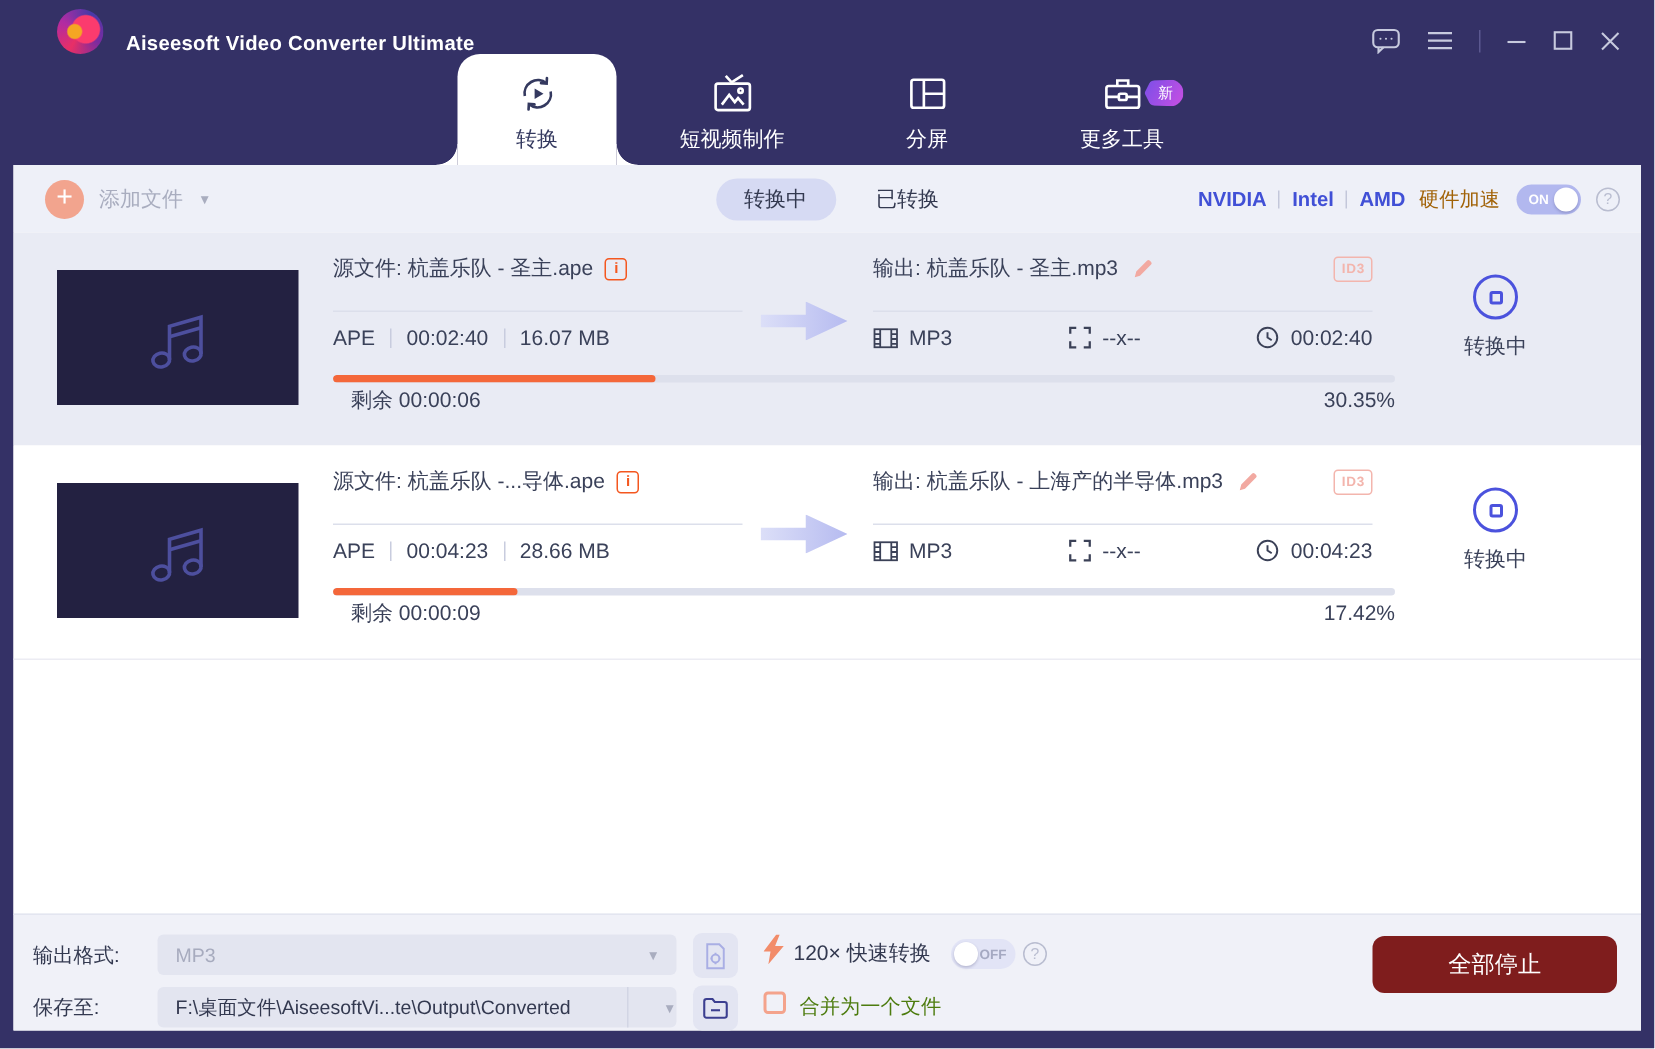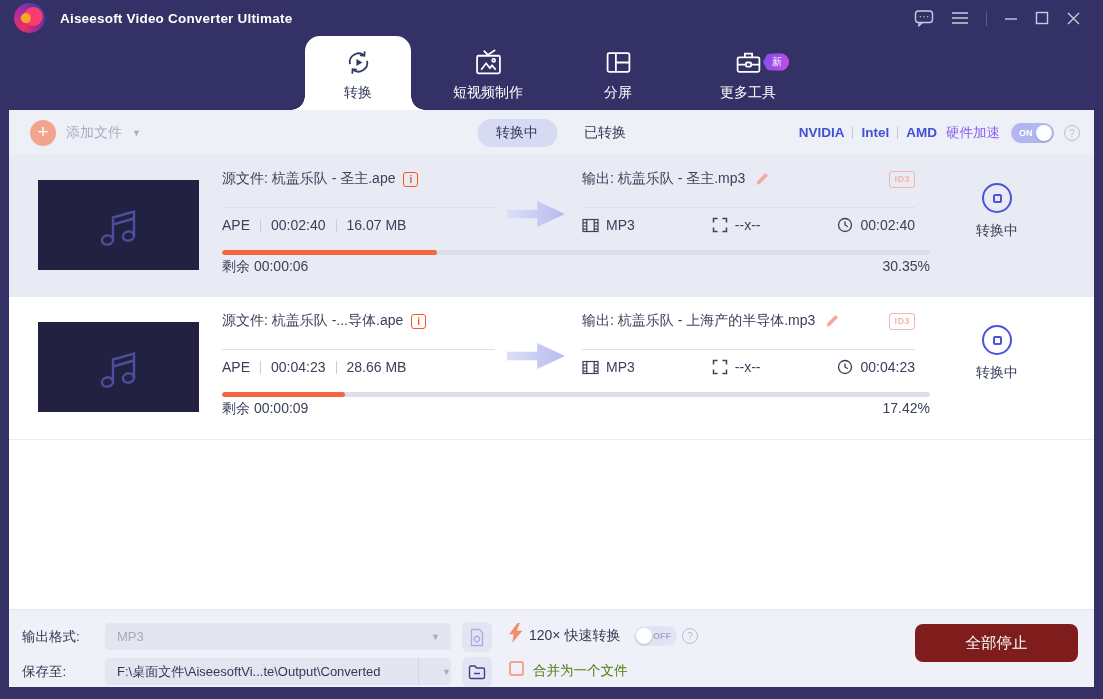--- a/index.html
+++ b/index.html
@@ -1,21 +1,21 @@
 <!DOCTYPE html>
 <html><head>
 <meta charset="utf-8">
 <style>
   * { margin:0; padding:0; box-sizing:border-box; }
   html,body { width:1103px; height:699px; overflow:hidden; }
   body { font-family:"Liberation Sans","DejaVu Sans",sans-serif; }
   .window { position:relative; width:1103px; height:699px; background:#343166; overflow:hidden; }
 
   
-  .titlebar { height:36px; display:flex; align-items:center; padding:0 22px 0 14px; }
+  .titlebar { height:36px; display:flex; align-items:flex-end; padding:0 22px 0 14px;margin-left:24px; }
   .logo { width:31px; height:30px; border-radius:50%; flex:0 0 31px;
     background:
       radial-gradient(circle at 38% 50%, #f5a623 0 4.5px, rgba(0,0,0,0) 5.5px),
       radial-gradient(circle at 62% 45%, #fb3b6e 0 9px, rgba(0,0,0,0) 10px),
       conic-gradient(from 210deg at 50% 50%, #e82f66, #b02ba3, #463aa8, #7a2ba0, #e82f66); }
   .app-title { color:#ffffff; font-size:13.5px; font-weight:700; margin-left:15px; letter-spacing:.2px; }
   .win-controls { margin-left:auto; display:flex; align-items:center; gap:17px; color:#c7cade; }
   .wc-btn { display:flex; align-items:center; justify-content:center; cursor:pointer; }
   .tb-sep { width:1px; height:15px; background:#5b5890; }
 
@@ -40,21 +40,21 @@
   .add-files { display:flex; align-items:center; gap:10px; cursor:pointer; }
   .plus-circle { width:26px; height:26px; border-radius:50%; background:#f2a48e; color:#fff; font-size:19px; line-height:24px; text-align:center; }
   .add-label { color:#a9adbf; font-size:14px; }
   .caret { font-size:9px; color:#a9adbf; }
   .view-switch { position:absolute; left:50%; top:50%; transform:translate(-50%,-50%); display:flex; align-items:center; gap:27px; }
   .view-pill { background:#d6daf3; border-radius:15px; padding:5px 19px; font-size:14px; color:#333950; cursor:pointer; }
   .view-flat { font-size:14px; color:#333950; cursor:pointer; }
   .hw-zone { margin-left:auto; display:flex; align-items:center; }
   .gpu { font-weight:700; color:#4150d6; font-size:13.5px; }
   .gpu-sep { width:1px; height:12px; background:#c3c7da; margin:0 8px; }
-  .hw-label { color:#8b5cf6; font-size:13.5px; margin-left:9px; }
+  .hw-label { color:#a16207; font-size:13.5px; margin-left:9px; }
   .toggle { position:relative; width:43px; height:20px; border-radius:10px; cursor:pointer; }
   .toggle .knob { position:absolute; top:2px; width:16px; height:16px; border-radius:50%; background:#fff; box-shadow:0 1px 2px rgba(40,40,90,.25); }
   .toggle .t-label { position:absolute; top:50%; transform:translateY(-50%); font-size:9px; font-weight:700;text-align:center; }
   .toggle.on { background:#b2b8ef; margin-left:11px; }
   .toggle.on .knob { right:2px; }
   .toggle.on .t-label { left:8px; color:#fff; }
   .toggle.off { background:#e2e4f6; }
   .toggle.off .knob { left:2px; }
   .toggle.off .t-label { right:6px; color:#a5a9c2; }
   .help-circle { width:16px; height:16px; border-radius:50%; border:1.3px solid #b9bdd0; color:#b9bdd0; font-size:10.5px; display:flex; align-items:center; justify-content:center; margin-left:10px; cursor:pointer; }
@@ -73,21 +73,21 @@
   .h-divider { position:absolute; top:52px; left:0; width:100%; height:1px; background:#dcdfeb; }
   .meta { position:absolute; top:62px; left:0; right:0; font-size:14px; color:#3a4159; display:flex; align-items:center; white-space:nowrap; }
   .meta-sep { width:1px; height:13px; background:#c8ccde; margin:0 10px; }
   .out-meta { justify-content:space-between; }
   .om-group { display:flex; align-items:center; gap:7px; }
   .flow-arrow { position:absolute; left:498px; top:46px; width:58px; height:26px;
     background:linear-gradient(90deg,#dcdff8,#b6bbf0);
     clip-path:polygon(0 34%, 52% 34%, 52% 0, 100% 50%, 52% 100%, 52% 66%, 0 66%); }
   .bar { position:absolute; left:213px; top:95px; width:708px; height:5px; border-radius:2.5px; background:#dde0ec; overflow:hidden; }
   .bar-fill { height:100%; background:#f4673a; border-radius:2.5px; }
-  .remaining { position:absolute; left:213px; top:103px; font-size:14px; color:#3a4159; }
+  .remaining { position:absolute; left:225px; top:103px; font-size:14px; color:#3a4159; }
   .pct { position:absolute; left:213px; top:103px; width:708px; text-align:right; font-size:14px; color:#3a4159; }
   .status-block { position:absolute; left:922px; top:0; width:132px; height:100%; text-align:center; }
   .stop-btn { width:30px; height:30px; border:2px solid #4b52dd; border-radius:50%; margin:28px auto 0; display:flex; align-items:center; justify-content:center; cursor:pointer; }
   .stop-sq { width:9px; height:9px; border:2px solid #4b52dd; border-radius:2px; }
   .status-label { margin-top:9px; font-size:14px; color:#3a4159; }
 
   .empty-area { flex:1 1 auto; background:#ffffff; }
 
   
   .footer { flex:0 0 78px; background:#f0f1f8; border-top:1px solid #e3e5f0; position:relative; }

